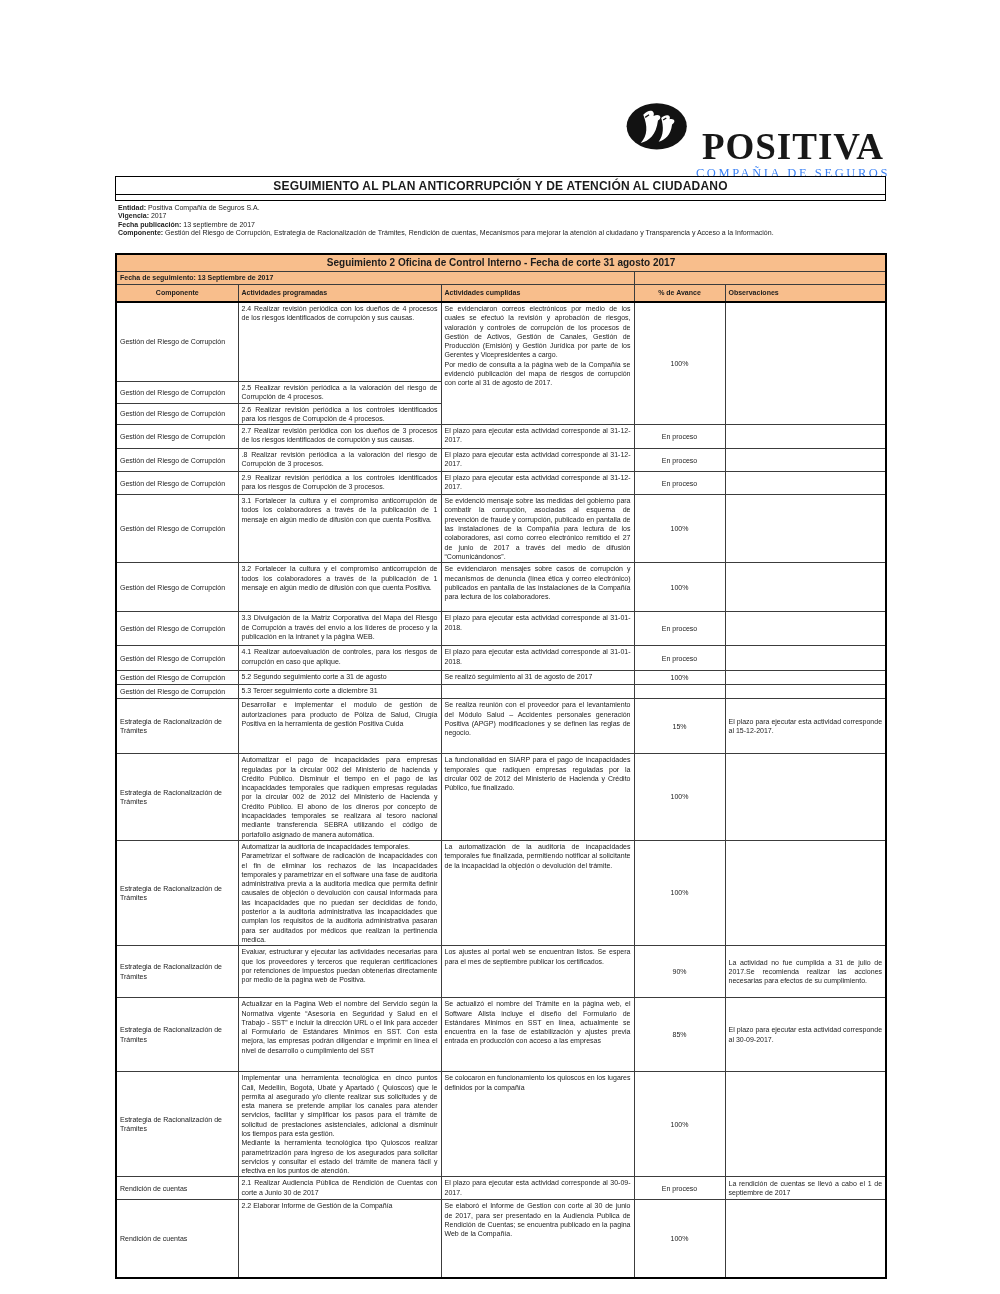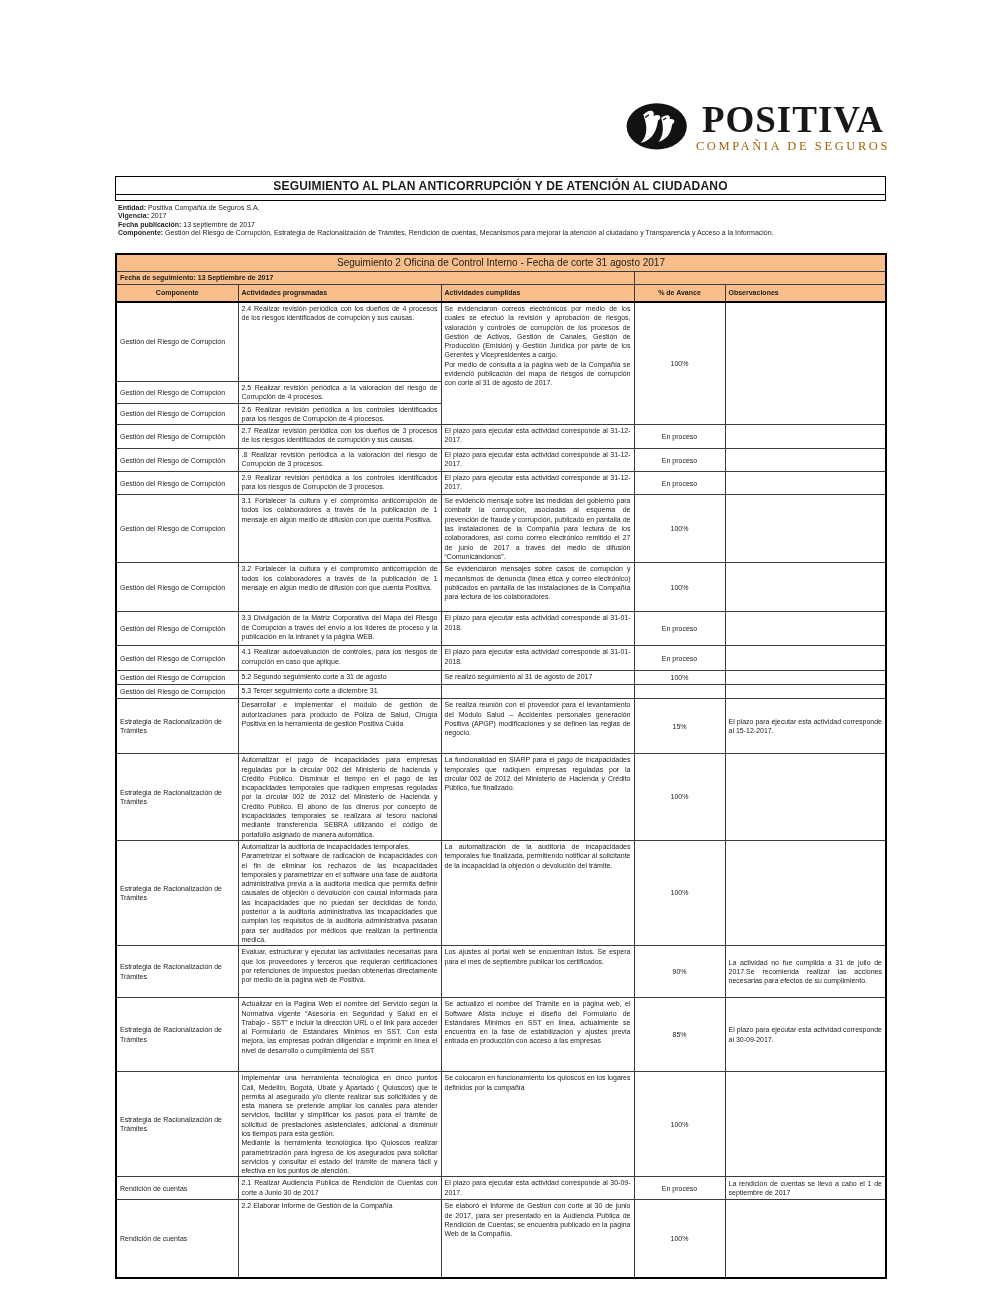--- a/index.html
+++ b/index.html
@@ -7,46 +7,46 @@
     width:1000px;height:1294px;position:relative;background:#ffffff;
     font-family:"Liberation Sans",sans-serif;color:#1c1c1c;
     -webkit-font-smoothing:antialiased;
   }
   
   .logo{position:absolute;top:102px;right:110px;display:flex;align-items:flex-start;gap:6px;}
   .logo svg{display:block;}
   .logo-text{display:flex;flex-direction:column;align-items:center;}
   .brand{
     font-family:"Liberation Serif",serif;font-weight:bold;font-size:37px;line-height:36px;
-    letter-spacing:1px;color:#181818;
+    letter-spacing:1px;color:#181818;margin-top:27px;
   }
   .tagline{
     font-family:"Liberation Serif",serif;font-size:12.5px;line-height:14px;
-    letter-spacing:2.6px;color:#a16207;margin-top:1px;white-space:nowrap;
+    letter-spacing:2.6px;color:#3b82f6;margin-top:1px;white-space:nowrap;
   }
   
   .banner{position:absolute;top:176px;left:115px;width:769px;border:1px solid #000;}
   .banner-inner{
     border:1px solid #000;margin:-0px;border-left:none;border-right:none;border-top:none;
     text-align:center;font-size:12px;font-weight:bold;letter-spacing:.2px;padding:2px 0 1px 0;
   }
   .banner-spacer{height:5px;}
   
   .meta{position:absolute;top:204px;left:118px;width:766px;}
   .meta div{font-size:7px;line-height:8.4px;}
   .meta b{font-weight:bold;}
   
   .tblwrap{position:absolute;top:253px;left:115px;width:770px;}
   table.tbl{border-collapse:collapse;table-layout:fixed;width:770px;border:2px solid #000;}
   .tbl th,.tbl td{
     border:1px solid #3c3c3c;font-size:7px;line-height:9.3px;padding:1px 3px;
     vertical-align:middle;overflow:hidden;word-wrap:break-word;
   }
   .orange{background:#F8BE8C;}
-  .tbl .t-title{font-size:10px;line-height:12px;font-weight:normal;text-align:center;height:14px;padding:1px 2px;}
+  .tbl .t-title{font-size:10px;line-height:12px;font-weight:bold;text-align:center;height:14px;padding:1px 2px;}
   .tbl .t-sub{font-size:7px;font-weight:bold;text-align:left;height:10px;}
   .tbl th.colhead{font-weight:bold;height:14px;border-bottom:2px solid #000;}
   .tbl th.ch-center{text-align:center;}
   .tbl th.ch-left{text-align:left;}
   .tbl td.c-comp{text-align:left;vertical-align:middle;}
   .tbl td.c-prog{text-align:justify;vertical-align:top;white-space:pre-line;}
   .tbl td.c-cump{text-align:justify;vertical-align:top;white-space:pre-line;}
   .tbl td.c-av{text-align:center;vertical-align:middle;}
   .tbl td.c-obs{text-align:justify;vertical-align:middle;white-space:pre-line;}
 </style>

